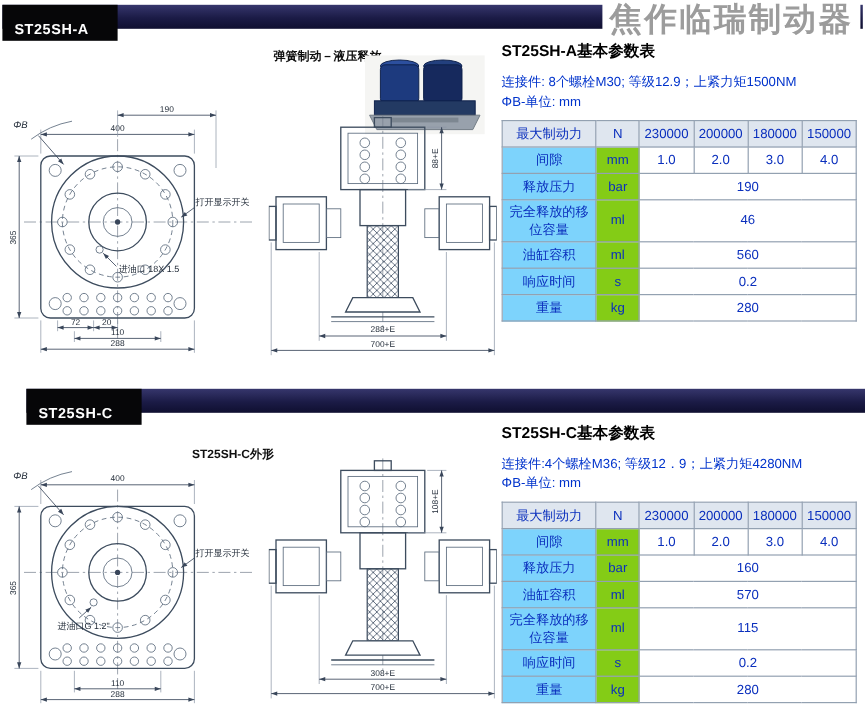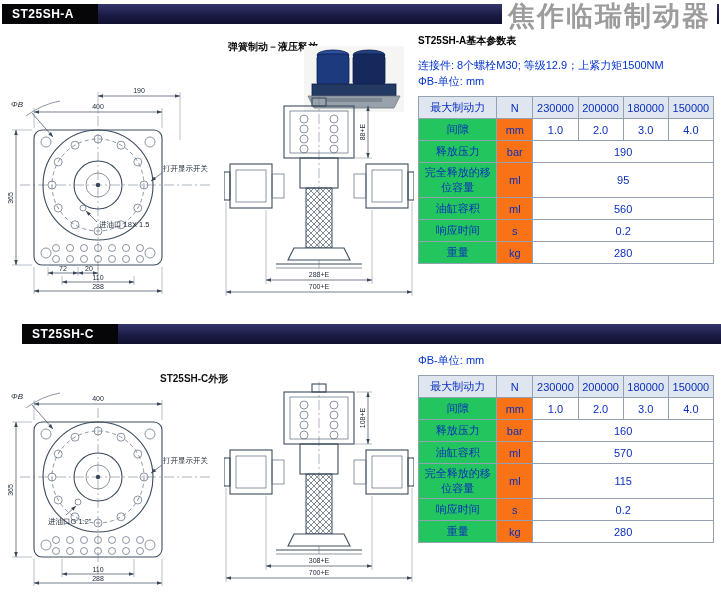--- a/index.html
+++ b/index.html
@@ -4,40 +4,40 @@
 <style>
   html,body{margin:0;padding:0;}
   body{font-family:"Liberation Sans",sans-serif;background:#ffffff;}
   .page{position:relative;width:721px;height:602px;background:#fff;overflow:hidden;}
 
   .watermark{position:absolute;top:-2px;right:4px;z-index:9;background:#fff;padding:0 6px;
     font-family:"DejaVu Serif",serif;font-size:27px;font-weight:bold;color:#9c9c9c;letter-spacing:2px;}
 
   .hbar{position:absolute;left:2px;width:717px;height:20px;
     background:linear-gradient(180deg,#36366c 0%,#1b1b46 55%,#0f0f30 100%);}
-  .hbar .hlabel{position:absolute;left:0;top:0;height:20px;line-height:20px;padding:0 24px 0 10px;
+  .hbar .hlabel{position:absolute;left:0;top:0;height:20px;line-height:20px;padding:10px 24px 0 10px;
     background:#060608;color:#fff;font-size:12px;font-weight:bold;letter-spacing:.5px;}
   #hbarA{top:4px;}
   #hbarC{top:324px;margin-left:20px;}
 
   .caption{position:absolute;font-size:10px;font-weight:bold;color:#101010;}
   #capA{left:228px;top:40px;}
   #capC{left:160px;top:372px;}
 
   .params{position:absolute;width:298px;}
   #paramsA{left:418px;top:34px;}
   #paramsC{left:418px;top:352px;}
-  .tbl-title{font-size:10px;font-weight:bold;color:#000;margin-bottom:9px;}
+  .tbl-title{font-size:13px;font-weight:bold;color:#000;margin-bottom:9px;}
   .note{color:#0033cc;font-size:11px;line-height:16px;white-space:nowrap;}
   .note.last{margin-bottom:7px;}
 
   table.params-t{border-collapse:collapse;width:296px;table-layout:fixed;}
   table.params-t td{border:1px solid #93a1b1;font-size:11px;padding:2px 1px;text-align:center;height:17px;color:#0a2fbd;}
-  td.lbl{background:#22c55e;color:#15265e;}
-  td.unit{color:#111;background:#f97316;}
+  td.lbl{background:#7dd3fc;color:#15265e;}
+  td.unit{color:#111;background:#84cc16;}
   tr.hdr td{background:#dfe6ef;}
   col.c1{width:78px;} col.c2{width:36px;} col.c3{width:45px;}
 
   .draw{position:absolute;}
   #photoA{left:304px;top:46px;}
   #frontA{left:4px;top:80px;}
   #sideA{left:224px;top:92px;}
   #frontC{left:4px;top:372px;}
   #sideC{left:224px;top:378px;}
 
@@ -240,21 +240,21 @@
           <td class="val">4.0</td>
         </tr>
         <tr>
           <td class="lbl">释放压力</td>
           <td class="unit">bar</td>
           <td class="val" colspan="4">190</td>
         </tr>
         <tr>
           <td class="lbl">完全释放的移位容量</td>
           <td class="unit">ml</td>
-          <td class="val" colspan="4">95</td>
+          <td class="val" colspan="4">46</td>
         </tr>
         <tr>
           <td class="lbl">油缸容积</td>
           <td class="unit">ml</td>
           <td class="val" colspan="4">560</td>
         </tr>
         <tr>
           <td class="lbl">响应时间</td>
           <td class="unit">s</td>
           <td class="val" colspan="4">0.2</td>
@@ -381,20 +381,22 @@
       <line class="dim" x1="42" y1="188" x2="148" y2="188" marker-start="url(#arr)" marker-end="url(#arr)"></line>
       <text class="dt" x="95" y="185" text-anchor="middle">308+E</text>
       <line class="ext" x1="2" y1="110" x2="2" y2="204"></line>
       <line class="ext" x1="188" y1="110" x2="188" y2="204"></line>
       <line class="dim" x1="2" y1="200" x2="188" y2="200" marker-start="url(#arr)" marker-end="url(#arr)"></line>
       <text class="dt" x="95" y="197" text-anchor="middle">700+E</text>
     </g>
   </svg>
 
   <div class="params" id="paramsC">
+    <div class="tbl-title">ST25SH-C基本参数表</div>
+    <div class="note">连接件:4个螺栓M36; 等级12．9；上紧力矩4280NM</div>
     <div class="note last">ΦB-单位: mm</div>
     <table class="params-t">
       <colgroup>
           <col class="c1">
           <col class="c2">
           <col class="c3">
           <col class="c3">
           <col class="c3">
           <col class="c3">
         </colgroup>

